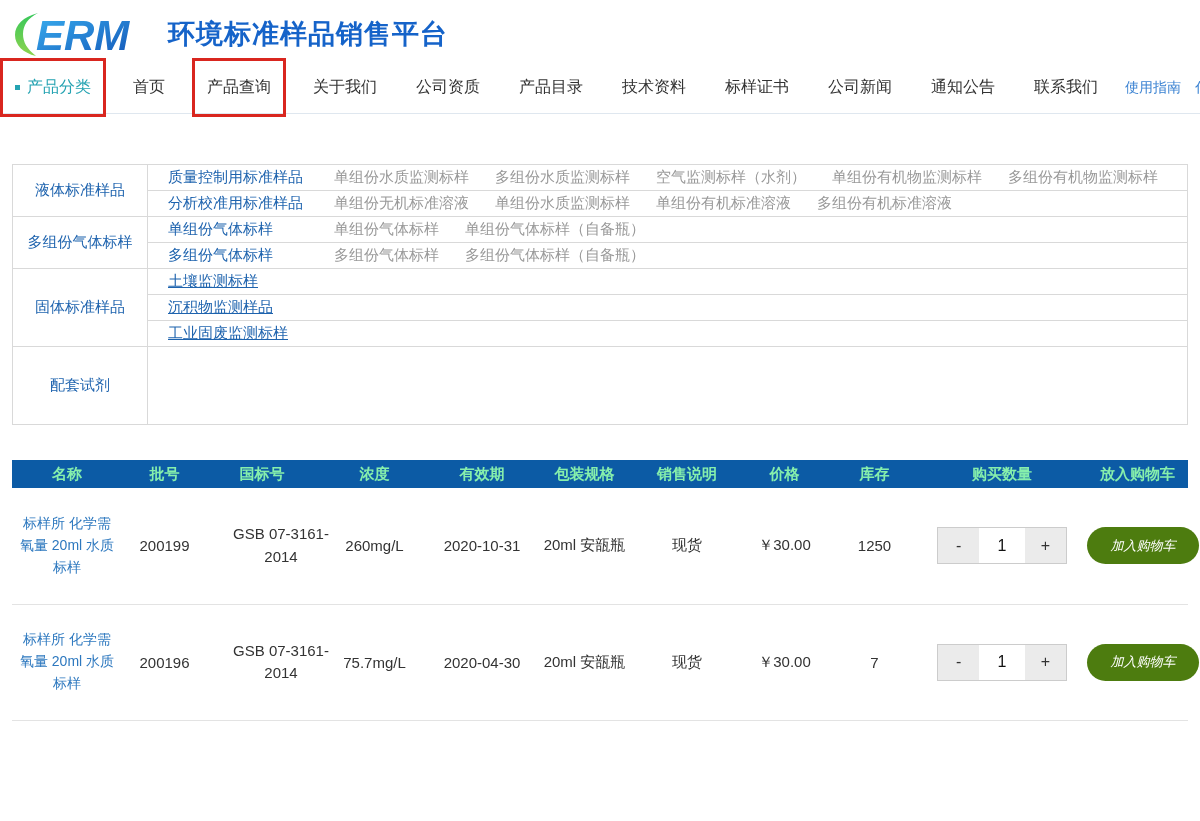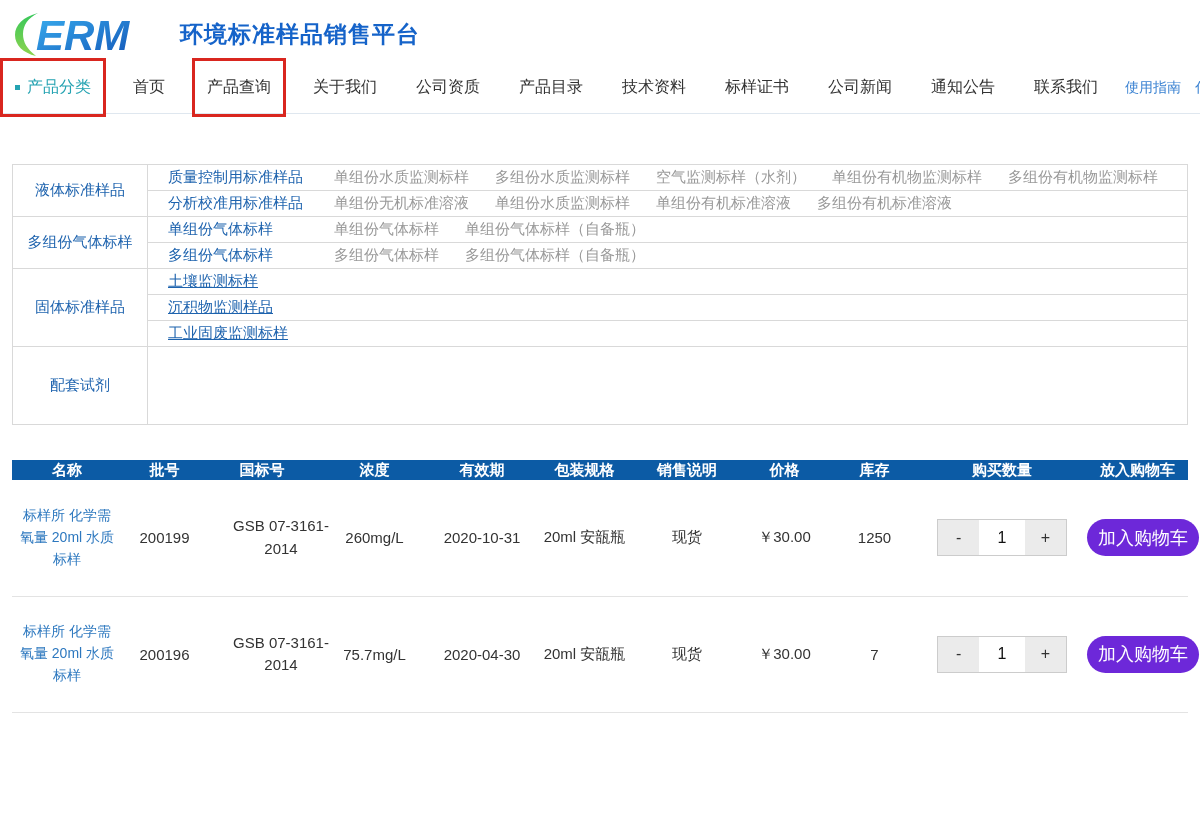--- a/index.html
+++ b/index.html
@@ -6,21 +6,21 @@
   html, body { background: #fff; }
   body {
     width: 1200px; height: 821px;
     font-family: "Liberation Sans", sans-serif;
     color: #333;
     overflow: hidden;
   }
 
   
   .header { display: flex; align-items: center; padding: 10px 0 4px 14px; height: 62px; }
-  .site-title { font-size: 23px; font-weight: bold; color: #1563c9; margin-left: 28px; letter-spacing: 1px; }
+  .site-title { font-size: 27px; font-weight: bold; color: #1563c9; margin-left: 16px; letter-spacing: 1px; }
 
   
   .nav { display: flex; align-items: center; height: 52px; border-bottom: 1px solid #dfe7ef; font-size: 16px; padding-right: 14px; }
   .nav-item { padding: 16px 12px; margin-right: 15px; white-space: nowrap; cursor: pointer; color: #333; }
   .nav-item.boxed { border: 3px solid #d9261f; }
   .nav-item.active { color: #25a3b2; }
   .nav-item .bullet { display: inline-block; width: 5px; height: 5px; background: #25a3b2; vertical-align: middle; margin-right: 7px; }
   .nav-utility { margin-left: auto; display: flex; gap: 14px; font-size: 14px; }
   .nav-utility a { color: #3a82d2; text-decoration: none; cursor: pointer; white-space: nowrap; }
 
@@ -30,30 +30,30 @@
   .cat-table td.grp { width: 135px; text-align: center; color: #1e63ae; }
   .cat-table td.sub { height: 26px; padding-left: 20px; }
   .cat-table tr.tall td { height: 78px; }
   .sub-flex { display: flex; align-items: center; }
   .sublink { display: inline-block; width: 166px; flex-shrink: 0; color: #1e63ae; text-decoration: none; cursor: pointer; }
   .sublink.u { text-decoration: underline; }
   .cat-item { color: #999; margin-right: 26px; white-space: nowrap; cursor: pointer; }
 
   
   .prod-table { width: 1176px; margin: 35px 12px 0; border-collapse: collapse; table-layout: fixed; }
-  .prod-table thead th { background: #0c5ba5; color: #ffffff; font-size: 15px; font-weight: bold; height: 20px; text-align: center; }
+  .prod-table thead th { background: #0c5ba5; color: #86efac; font-size: 15px; font-weight: bold; height: 28px; text-align: center; }
   .prod-table tbody td { height: 116px; text-align: center; vertical-align: middle; font-size: 15px; border-bottom: 1px solid #e3e3e3; color: #333; }
   .pname { color: #2d78bf; text-decoration: none; cursor: pointer; display: inline-block; width: 100px; line-height: 1.55; font-size: 14px; }
   .gsb-cell { display: inline-block; width: 100px; line-height: 1.5; margin-left: 24px; }
 
   .stepper { display: inline-flex; width: 130px; height: 37px; border: 1px solid #ccc; background: #ebebeb; }
   .stepper button { width: 42px; border: none; background: #ebebeb; font-size: 16px; color: #333; cursor: pointer; font-family: inherit; }
   .stepper .qty { width: 46px; background: #fff; display: flex; align-items: center; justify-content: center; font-size: 16px; color: #111; }
 
-  .cart-btn { width: 112px; height: 37px; border: none; border-radius: 19px; background: #6d28d9; color: #fff; font-size: 18px; cursor: pointer; font-family: inherit; }
+  .cart-btn { width: 112px; height: 37px; border: none; border-radius: 19px; background: #4d7c0f; color: #fff; font-size: 13px; cursor: pointer; font-family: inherit; font-style: italic; }
 </style>
 </head>
 <body>
 
 <div class="header">
   <svg width="138" height="48" viewBox="0 0 138 48">
     <defs>
       <linearGradient id="gBlue" x1="0" y1="0" x2="1" y2="1">
         <stop offset="0" stop-color="#3ab0f0"></stop>
           <stop offset="1" stop-color="#1356b8"></stop>

